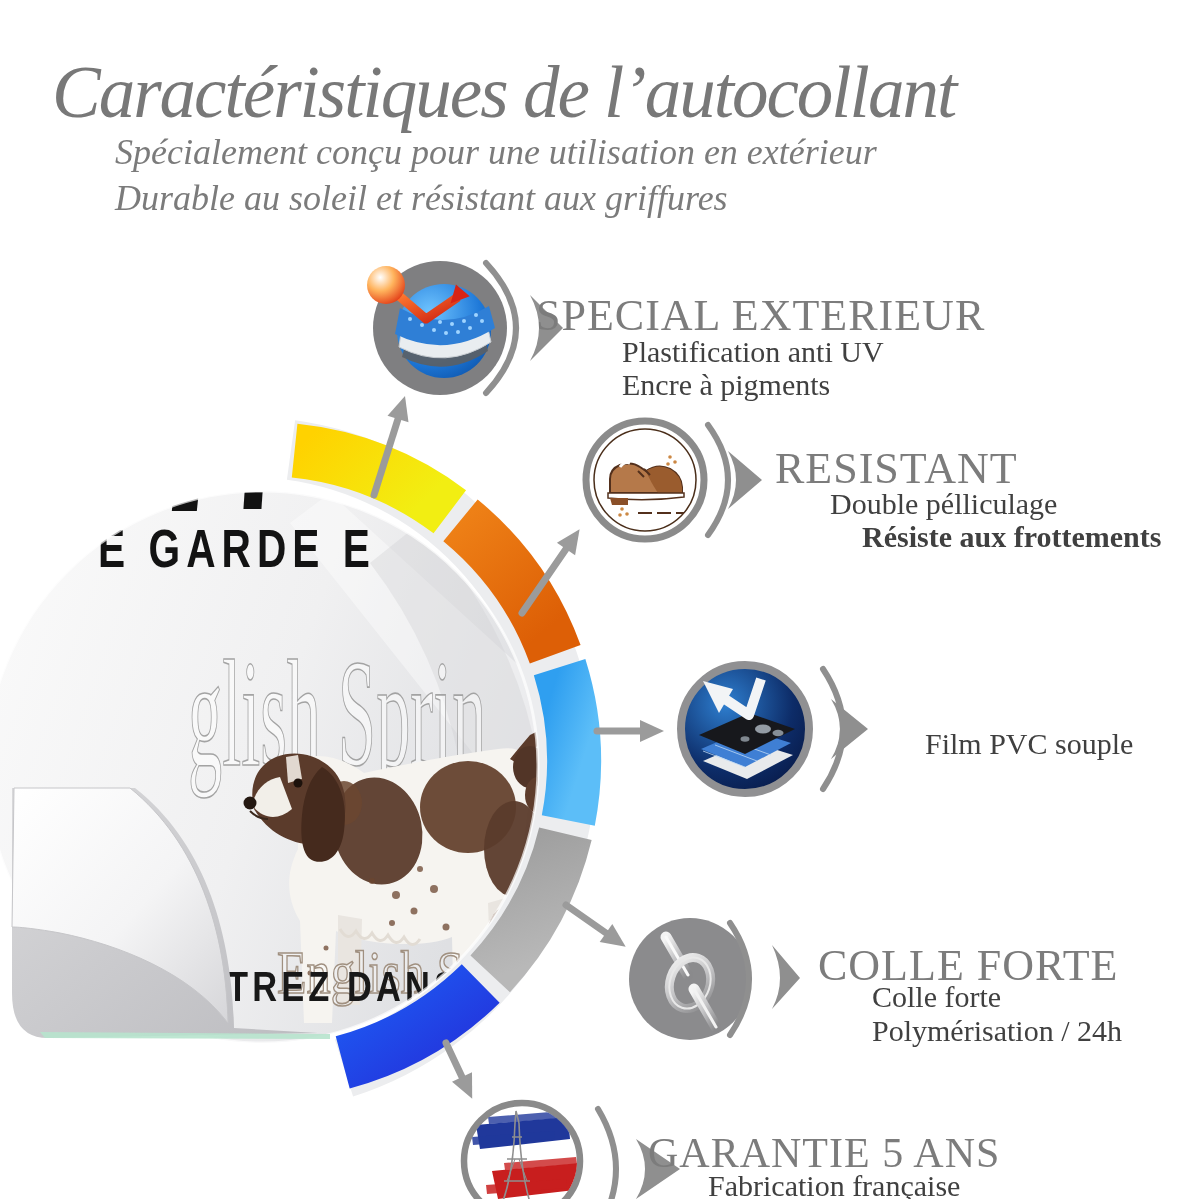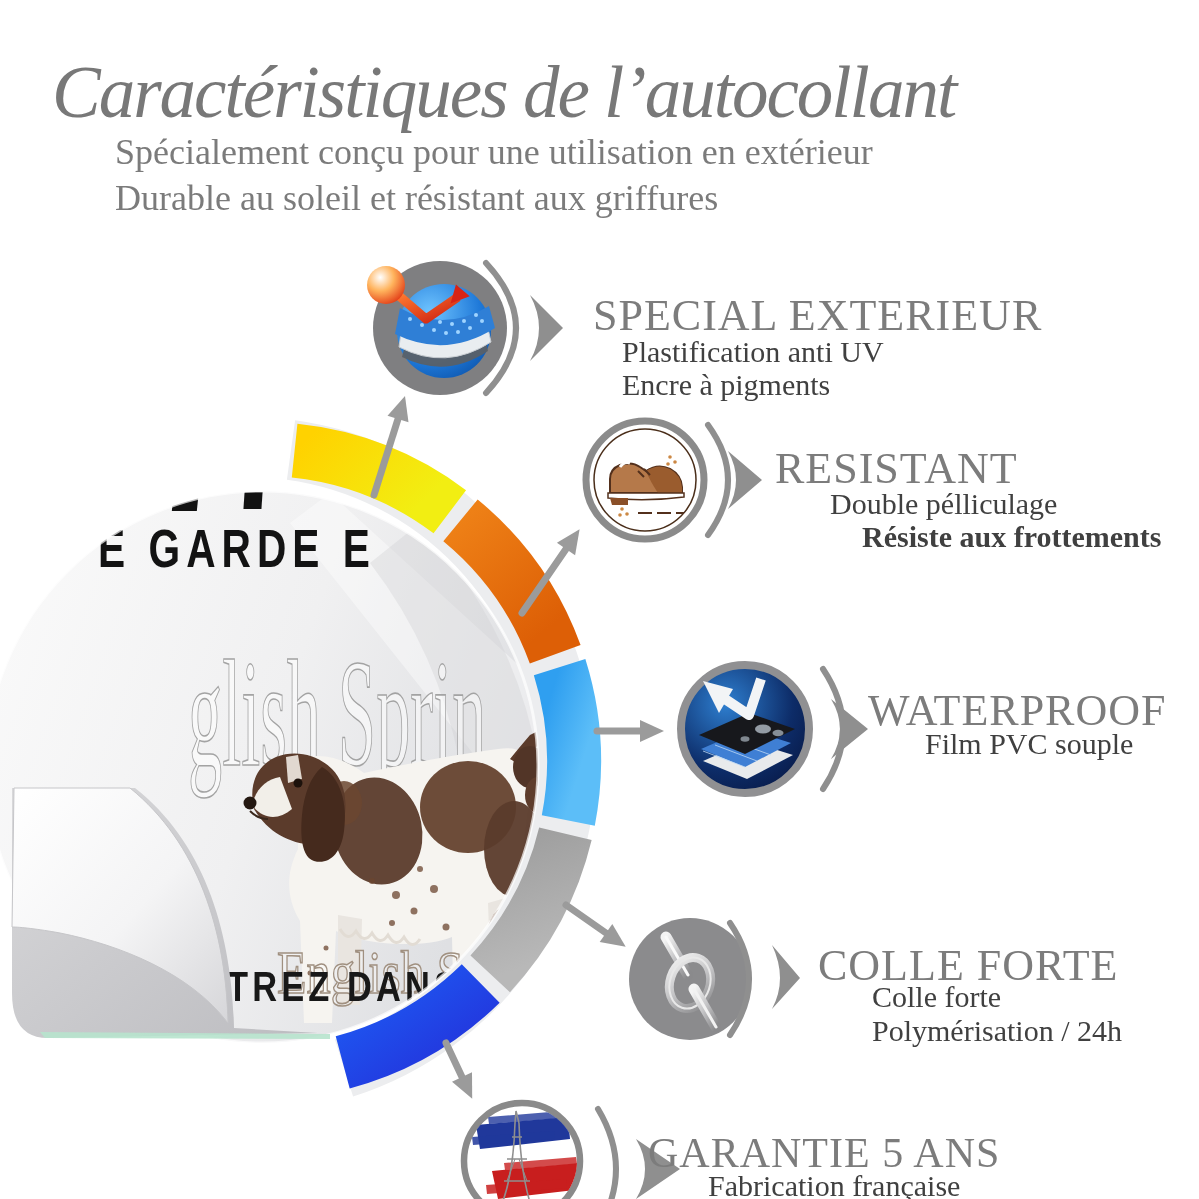--- a/index.html
+++ b/index.html
@@ -1,21 +1,21 @@
 <!DOCTYPE html>
 <html><head>
 <meta charset="utf-8">
 <style>
   html,body{margin:0;padding:0;background:#fff;}
   .stage{position:relative;width:1199px;height:1199px;background:#ffffff;overflow:hidden;
          font-family:"Liberation Serif", serif;margin-top:43px;}
   .abs{position:absolute;}
   .page-title{left:52px;top:8px;font-size:73px;font-style:italic;color:#787878;
               letter-spacing:-2px;white-space:nowrap;}
-  .page-sub{font-size:36px;color:#7b7b7b;white-space:nowrap;}
+  .page-sub{font-size:36px;font-style:italic;color:#7b7b7b;white-space:nowrap;}
   .sub1{left:115px;top:88px;}
   .sub2{left:115px;top:134px;}
   .f-title{font-size:44px;color:#7c7c7c;letter-spacing:1px;white-space:nowrap;}
   .f-sub{font-size:30px;color:#404040;white-space:nowrap;}
   svg{display:block;}
   .scene{left:0;top:0;}
 </style>
 </head>
 <body>
 
@@ -204,21 +204,21 @@
         <circle cx="86" cy="69" r="2"></circle>
         <circle cx="98" cy="66" r="2"></circle>
       <circle cx="110" cy="60" r="2"></circle>
     </g>
     <path d="M 32,40 L 60,64 L 92,42" stroke="url(#redA)" stroke-width="9" fill="none" stroke-linejoin="round"></path>
     <polygon points="84,34 102,34 92,52" fill="#d82315" transform="rotate(40 93 40)"></polygon>
     <circle cx="20" cy="30" r="19" fill="url(#sunG)"></circle>
     <path d="M 120,8 Q 180,73 120,138" fill="none" stroke-width="6" stroke-linecap="round" stroke="#8f8f8f"></path>
     <path d="M 164,40 Q 182,73 164,106 L 197,73 Z" fill="#8f8f8f"></path>
   </svg>
-  <div class="abs f-title" style="left:593px;top:247px;">SPECIAL EXTERIEUR</div>
+  <div class="abs f-title" style="left:536px;top:247px;">SPECIAL EXTERIEUR</div>
   <div class="abs f-sub" style="left:622px;top:292px;">Plastification anti UV</div>
   <div class="abs f-sub" style="left:622px;top:325px;">Encre à pigments</div>
 
   <svg class="abs" style="left:580px;top:372px;" width="200" height="135" viewBox="0 0 200 135" aria-label="shoe-resistance-icon">
     <circle cx="65" cy="65" r="59" fill="#ffffff" stroke="#8b8b8b" stroke-width="7"></circle>
     <circle cx="65" cy="65" r="51" fill="none" stroke="#4a2e1a" stroke-width="1.5"></circle>
     <g>
       <path d="M 30,78 L 30,64 Q 30,54 40,50 Q 52,46 60,52 L 66,56 Q 78,48 90,54 Q 101,60 102,72 L 102,78 Z" fill="#b5794a" stroke="#53301c" stroke-width="2" stroke-linejoin="round"></path>
       <path d="M 66,56 Q 78,48 90,54 Q 101,60 102,72 L 102,78 L 78,78 Q 70,66 66,56 Z" fill="#9a5c2e"></path>
       <path d="M 28,78 L 104,78 L 104,82 Q 66,87 28,83 Z" fill="#ffffff" stroke="#53301c" stroke-width="1.5"></path>
@@ -258,21 +258,20 @@
       <path d="M 24,78 L 70,97 L 120,72 L 74,56 Z" fill="#17181c"></path>
       <ellipse cx="88" cy="72" rx="8" ry="4.5" fill="#aab4bd" opacity="0.85"></ellipse>
       <ellipse cx="103" cy="76" rx="5.5" ry="3.2" fill="#9aa4ad" opacity="0.85"></ellipse>
       <ellipse cx="70" cy="82" rx="4.5" ry="2.8" fill="#9aa4ad" opacity="0.8"></ellipse>
     </g>
     <path d="M 86,22 L 74,58 L 50,42" stroke="#f2f4f6" stroke-width="10" fill="none" stroke-linejoin="round"></path>
     <polygon points="28,24 58,32 44,56" fill="#f2f4f6"></polygon>
     <path d="M 148,12 Q 188,72 148,132" fill="none" stroke-width="6" stroke-linecap="round" stroke="#8f8f8f"></path>
     <path d="M 156,42 Q 174,72 156,102 L 193,72 Z" fill="#8f8f8f"></path>
   </svg>
-  <div class="abs f-title" style="left:868px;top:642px;">WATERPROOF</div>
   <div class="abs f-sub" style="left:925px;top:684px;">Film PVC souple</div>
 
   <svg class="abs" style="left:628px;top:874px;" width="185" height="127" viewBox="0 0 185 127" aria-label="chain-link-icon">
     <defs>
       <linearGradient id="metalG" x1="0" y1="0" x2="1" y2="1">
         <stop offset="0" stop-color="#f4f4f4"></stop>
           <stop offset="0.5" stop-color="#c4c4c6"></stop>
         <stop offset="1" stop-color="#8a8a8c"></stop>
       </linearGradient>
     </defs>

